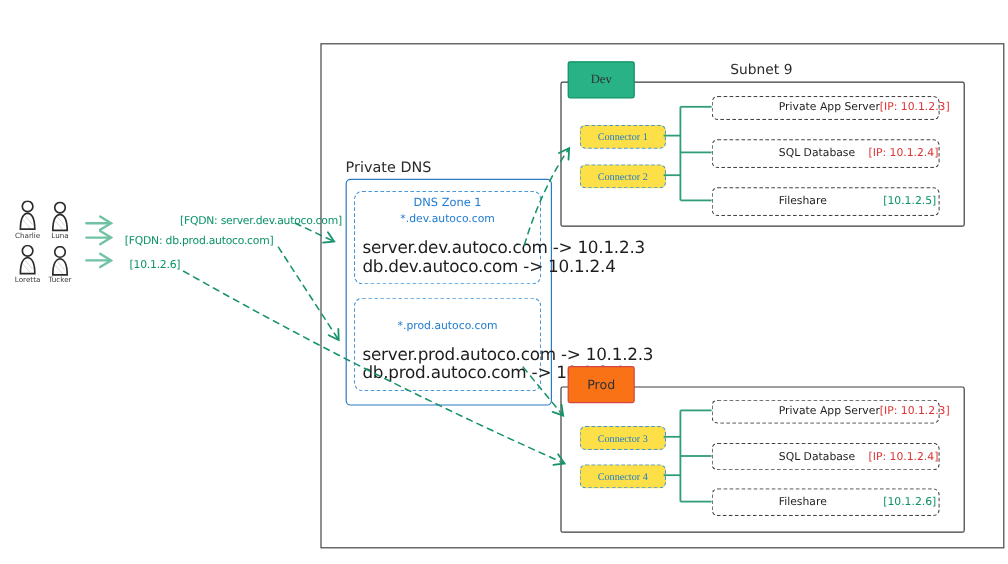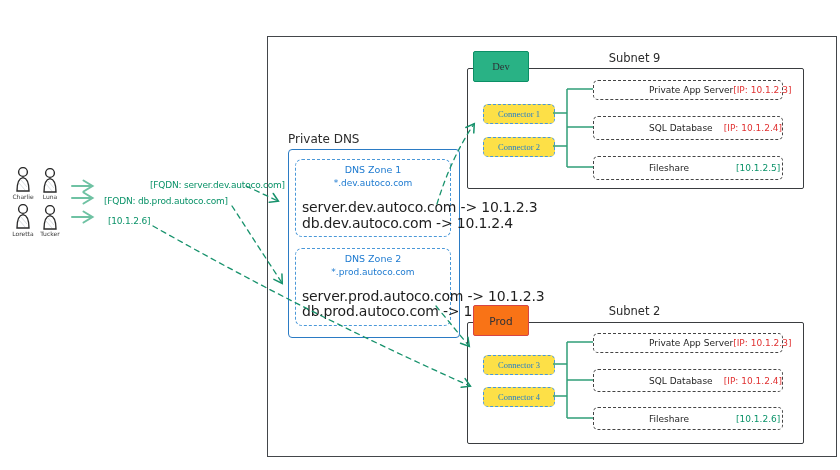--- a/index.html
+++ b/index.html
@@ -85,21 +85,20 @@
 
   <div class="abs dns-title">Private DNS</div>
   <div class="abs dns-box">
     <div class="zone-card" style="top:9px;">
       <div class="zone-name" style="top:4px;">DNS Zone 1</div>
       <div class="zone-wild" style="top:18px;">*.dev.autoco.com</div>
       <div class="zone-rec" style="top:39px;">server.dev.autoco.com -&gt; 10.1.2.3</div>
       <div class="zone-rec" style="top:55px;">db.dev.autoco.com -&gt; 10.1.2.4</div>
     </div>
     <div class="zone-card" style="top:98px;">
-      <div class="zone-name" style="top:4px;">DNS Zone 2</div>
       <div class="zone-wild" style="top:18px;">*.prod.autoco.com</div>
       <div class="zone-rec" style="top:39px;">server.prod.autoco.com -&gt; 10.1.2.3</div>
       <div class="zone-rec" style="top:54px;">db.prod.autoco.com -&gt; 10.1.2.4</div>
     </div>
   </div>
 
   <div class="abs subnet-title" style="left:567px;top:51px;">Subnet 9</div>
   <div class="abs subnet-box" style="left:467px;top:68px;height:119px;"></div>
   <div class="abs badge badge-dev" style="left:473px;top:51px;font-family:Liberation Serif, serif;">Dev</div>
 
@@ -112,21 +111,20 @@
   </div>
   <div class="abs resource" style="left:593px;top:116px;height:22px;">
     <span class="res-name">SQL Database</span>
     <span class="res-addr addr-red">[IP: 10.1.2.4]</span>
   </div>
   <div class="abs resource" style="left:593px;top:156px;height:22px;">
     <span class="res-name">Fileshare</span>
     <span class="res-addr addr-green">[10.1.2.5]</span>
   </div>
 
-  <div class="abs subnet-title" style="left:567px;top:304px;">Subnet 2</div>
   <div class="abs subnet-box" style="left:467px;top:322px;height:120px;"></div>
   <div class="abs badge badge-prod" style="left:473px;top:305px;">Prod</div>
 
   <div class="abs connector" style="left:483px;top:355px;">Connector 3</div>
   <div class="abs connector" style="left:483px;top:387px;">Connector 4</div>
 
   <div class="abs resource" style="left:593px;top:333px;height:18px;">
     <span class="res-name">Private App Server</span>
     <span class="res-addr addr-red">[IP: 10.1.2.3]</span>
   </div>

